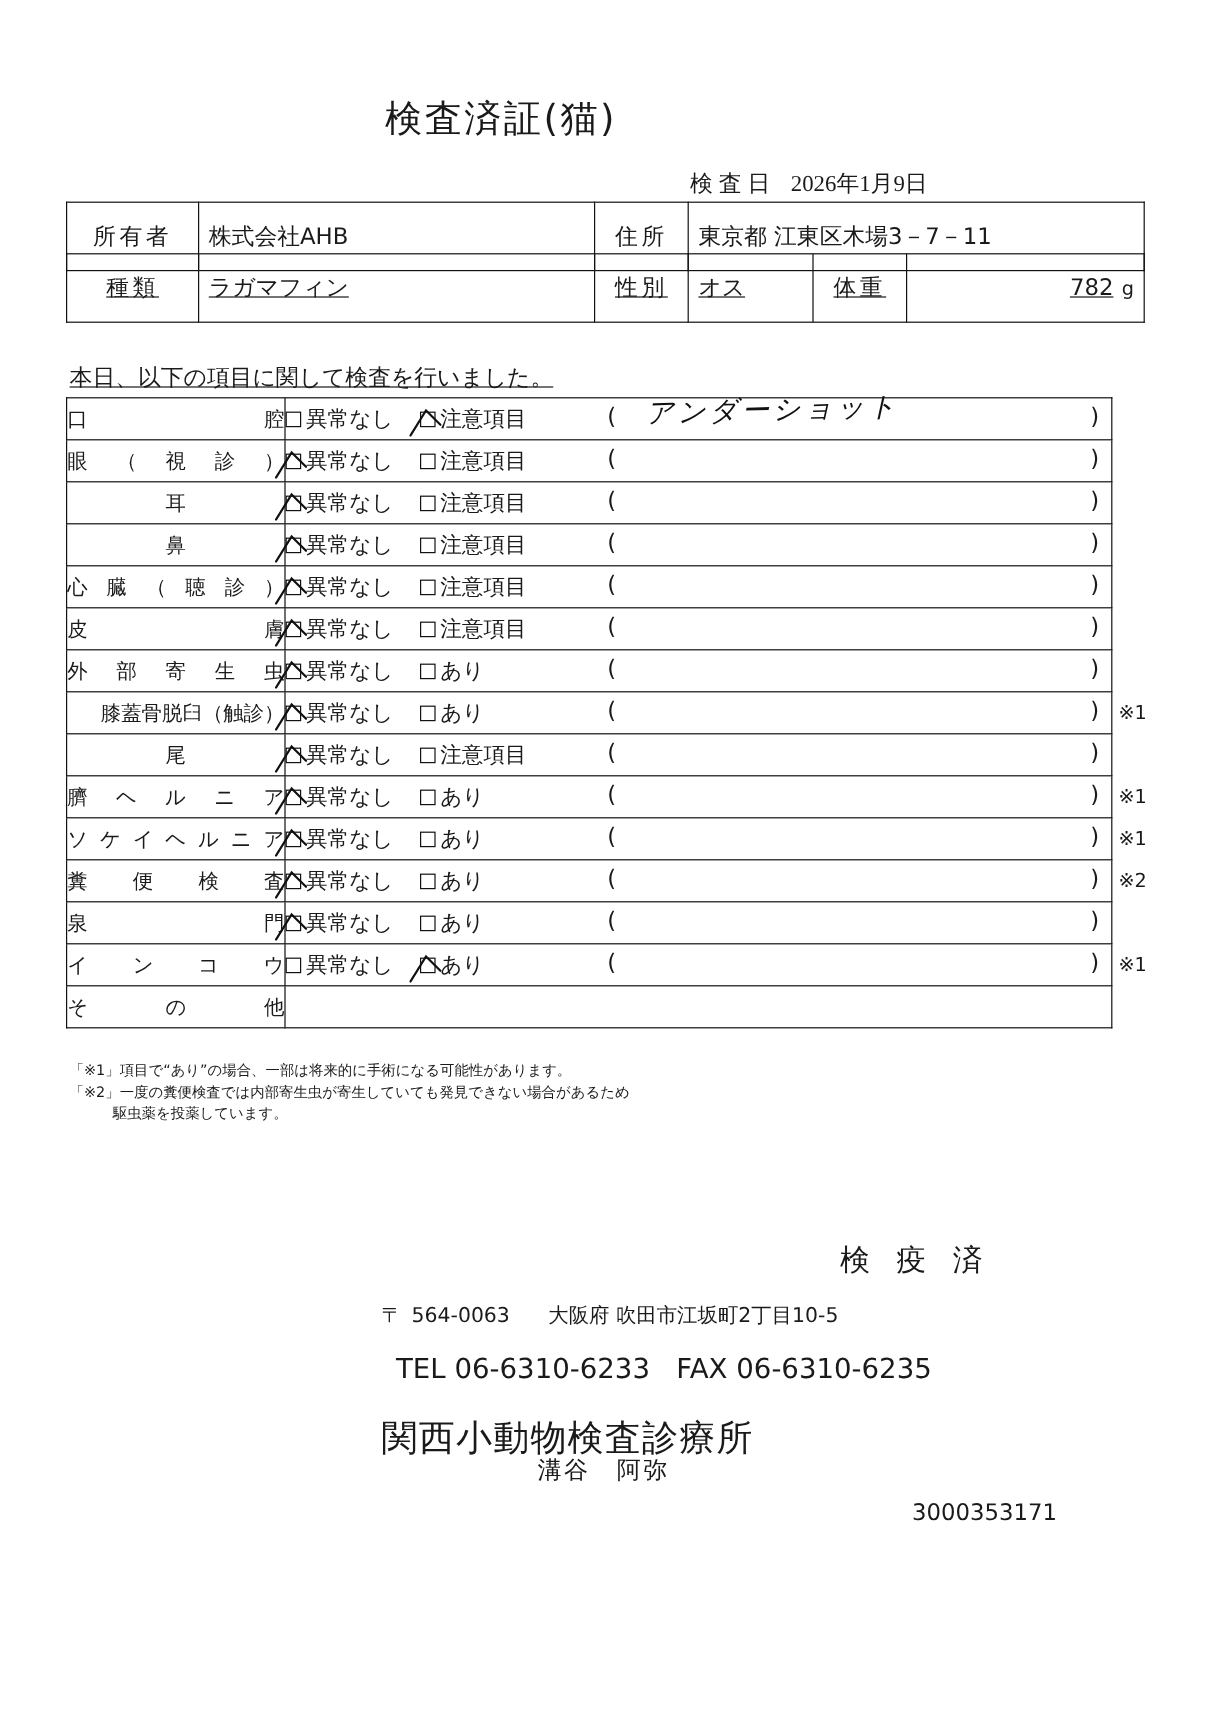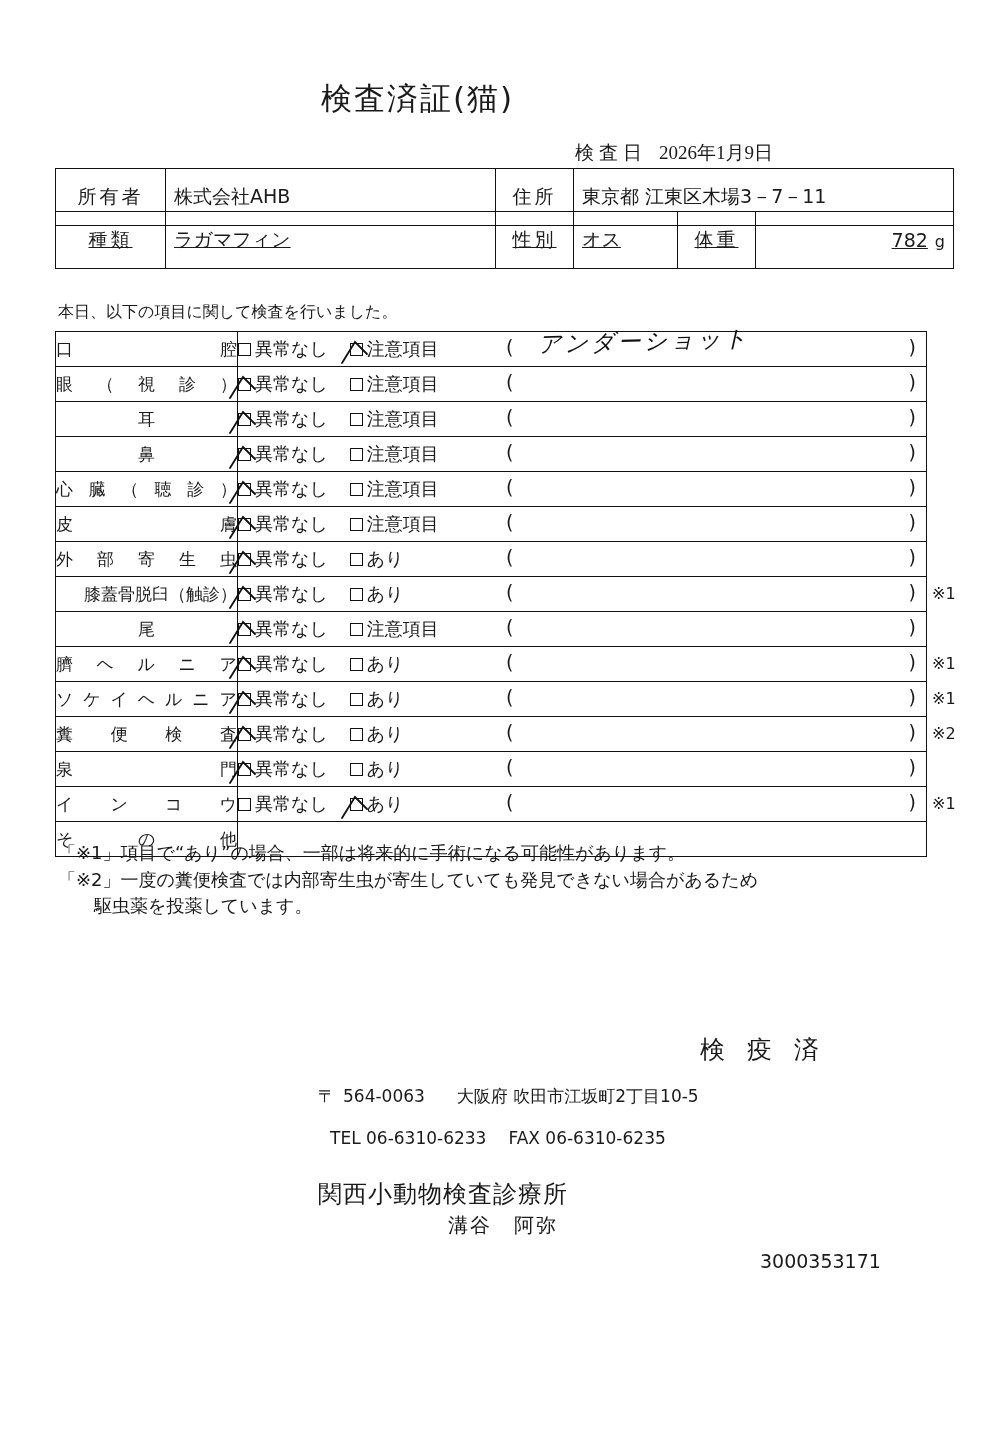--- a/index.html
+++ b/index.html
@@ -87,21 +87,22 @@
   .weight-unit {
     font-size: 16px;
     margin-left: 7px;
   }
 
   
   .intro-line {
     position: absolute;
     left: 58px;
     top: 302px;
-    font-size: 16px;
+    font-size: 19px;
+    text-decoration: underline;
   }
 
   
   .check-table {
     position: absolute;
     left: 55px;
     top: 331px;
     width: 872px;
     border-collapse: collapse;
     font-size: 18px;
@@ -189,22 +190,22 @@
   .ck-mark-cell {
     height: 35px;
     line-height: 35px;
     white-space: nowrap;
   }
 
   
   .footnotes {
     position: absolute;
     left: 58px;
-    top: 840px;
-    font-size: 18px;
+    top: 884px;
+    font-size: 12px;
     line-height: 1.48;
   }
   .footnotes div { white-space: nowrap; }
   .fn-indent { padding-left: 36px; }
 
   
   .disclaimer {
     position: absolute;
     left: 64px;
     top: 993px;
@@ -229,29 +230,29 @@
     top: 1085px;
     font-size: 17px;
     white-space: nowrap;
   }
   .clinic-postal .zip-mark { margin-right: 8px; }
   .clinic-postal .addr { margin-left: 32px; }
   .clinic-tel {
     position: absolute;
     left: 330px;
     top: 1128px;
-    font-size: 17px;
+    font-size: 23px;
     white-space: nowrap;
   }
   .clinic-tel .fax { margin-left: 22px; }
   .clinic-name {
     position: absolute;
     left: 318px;
     top: 1178px;
-    font-size: 24px;
+    font-size: 30px;
     letter-spacing: 1px;
     white-space: nowrap;
   }
   .clinic-doctor {
     position: absolute;
     left: 448px;
     top: 1212px;
     font-size: 20px;
     letter-spacing: 2px;
     white-space: nowrap;

